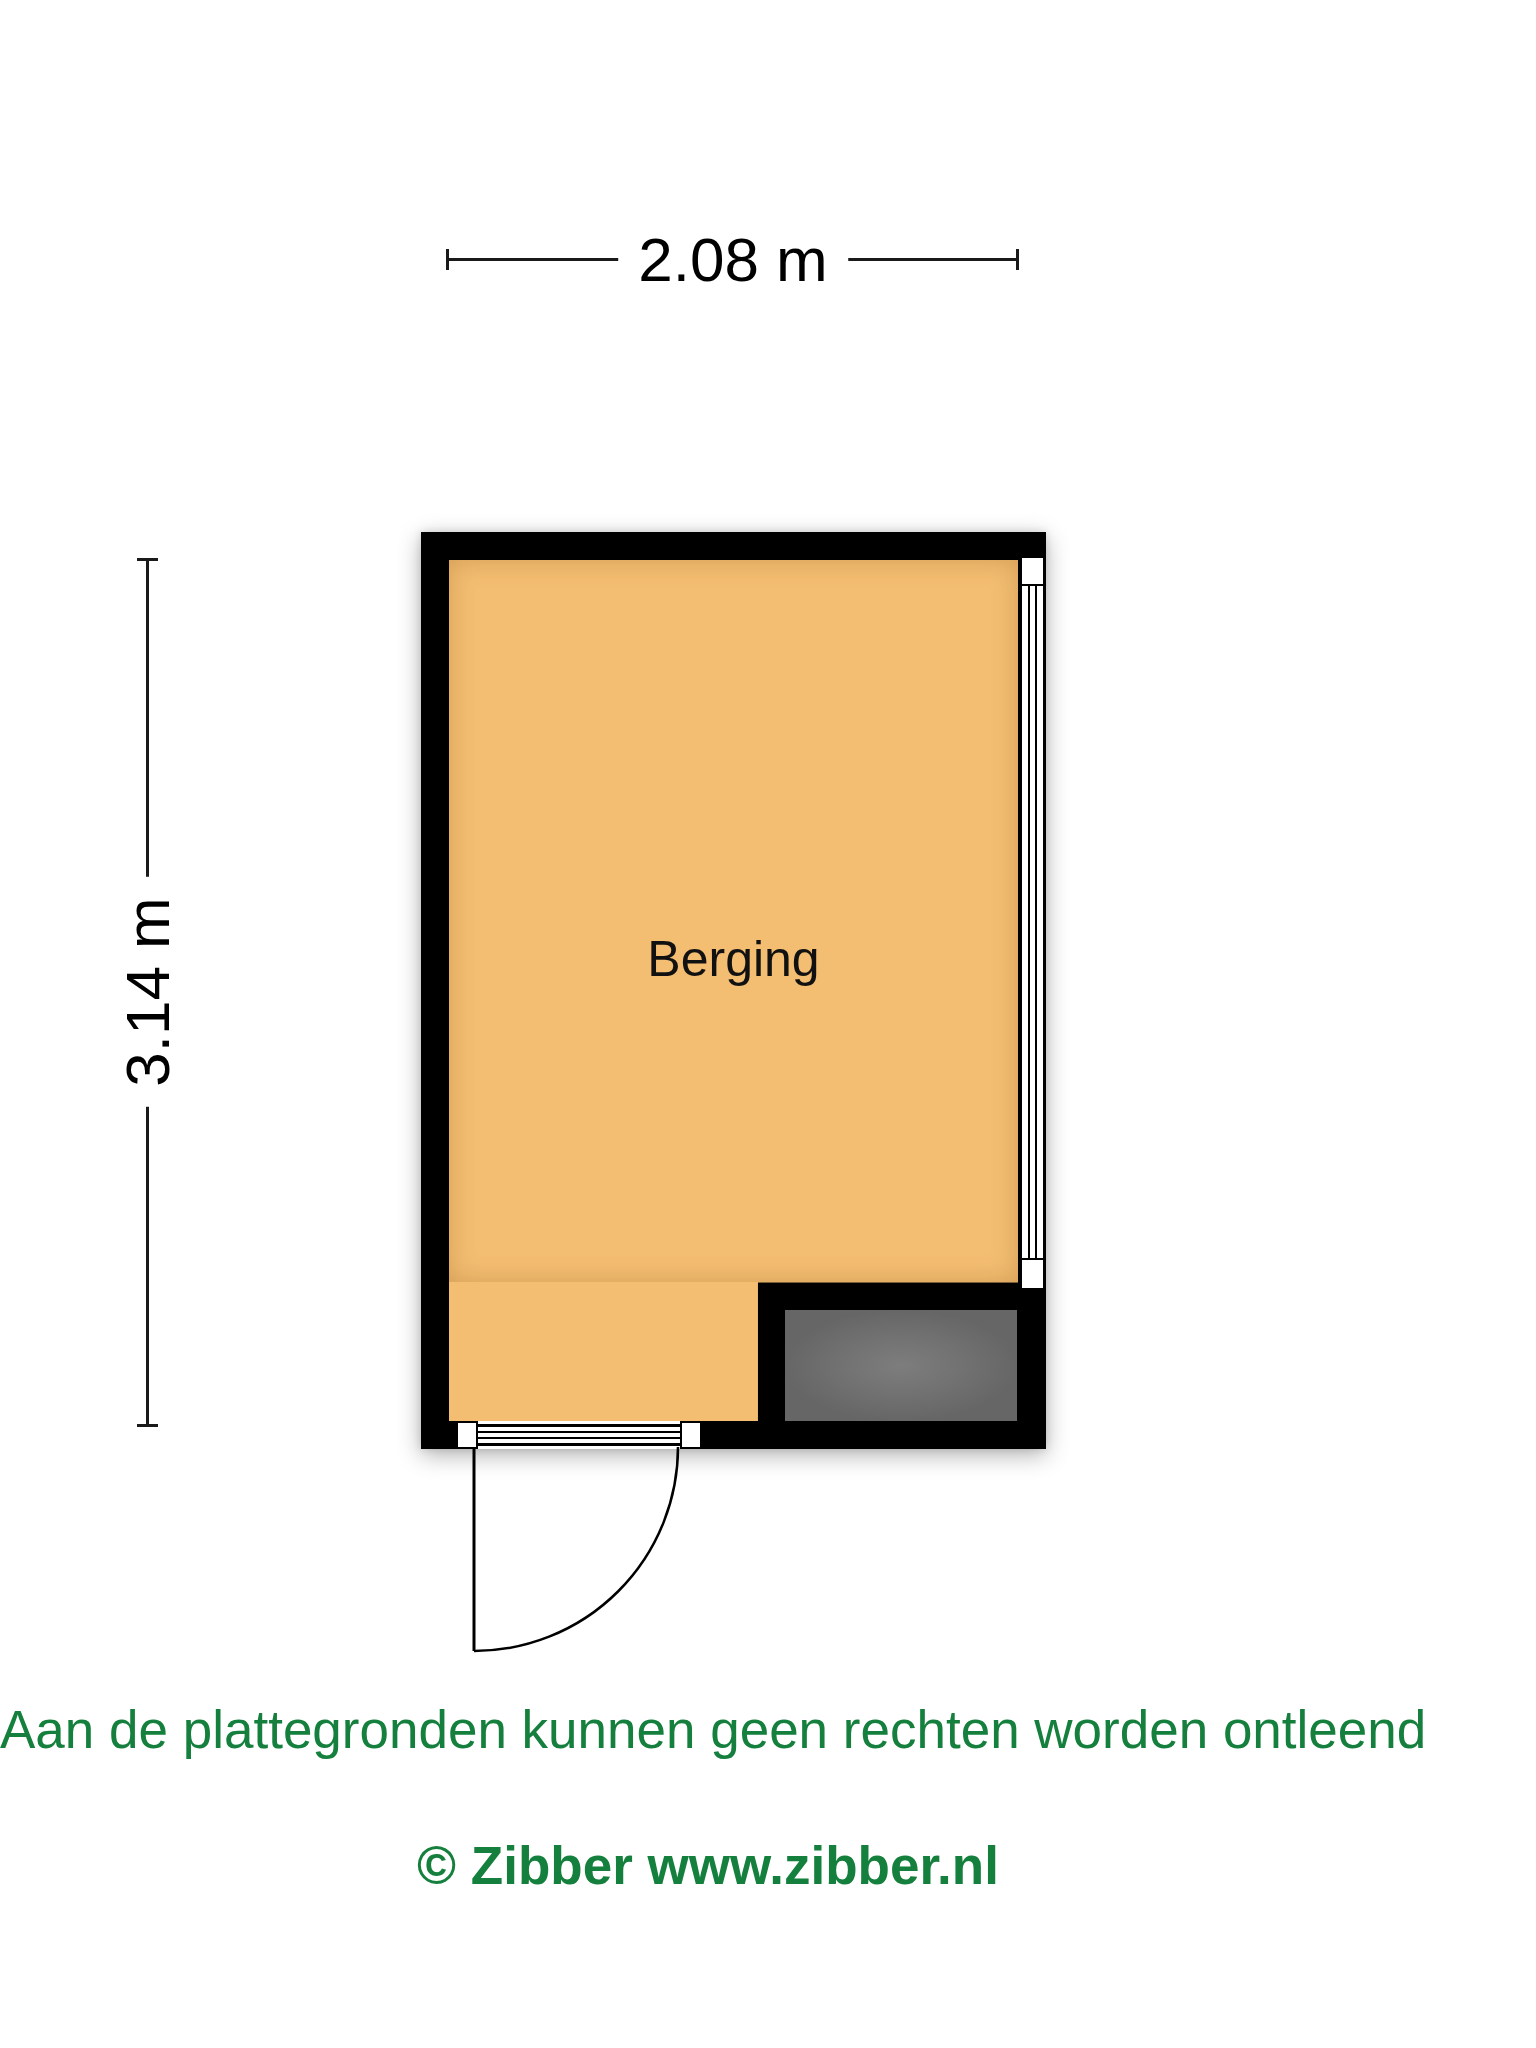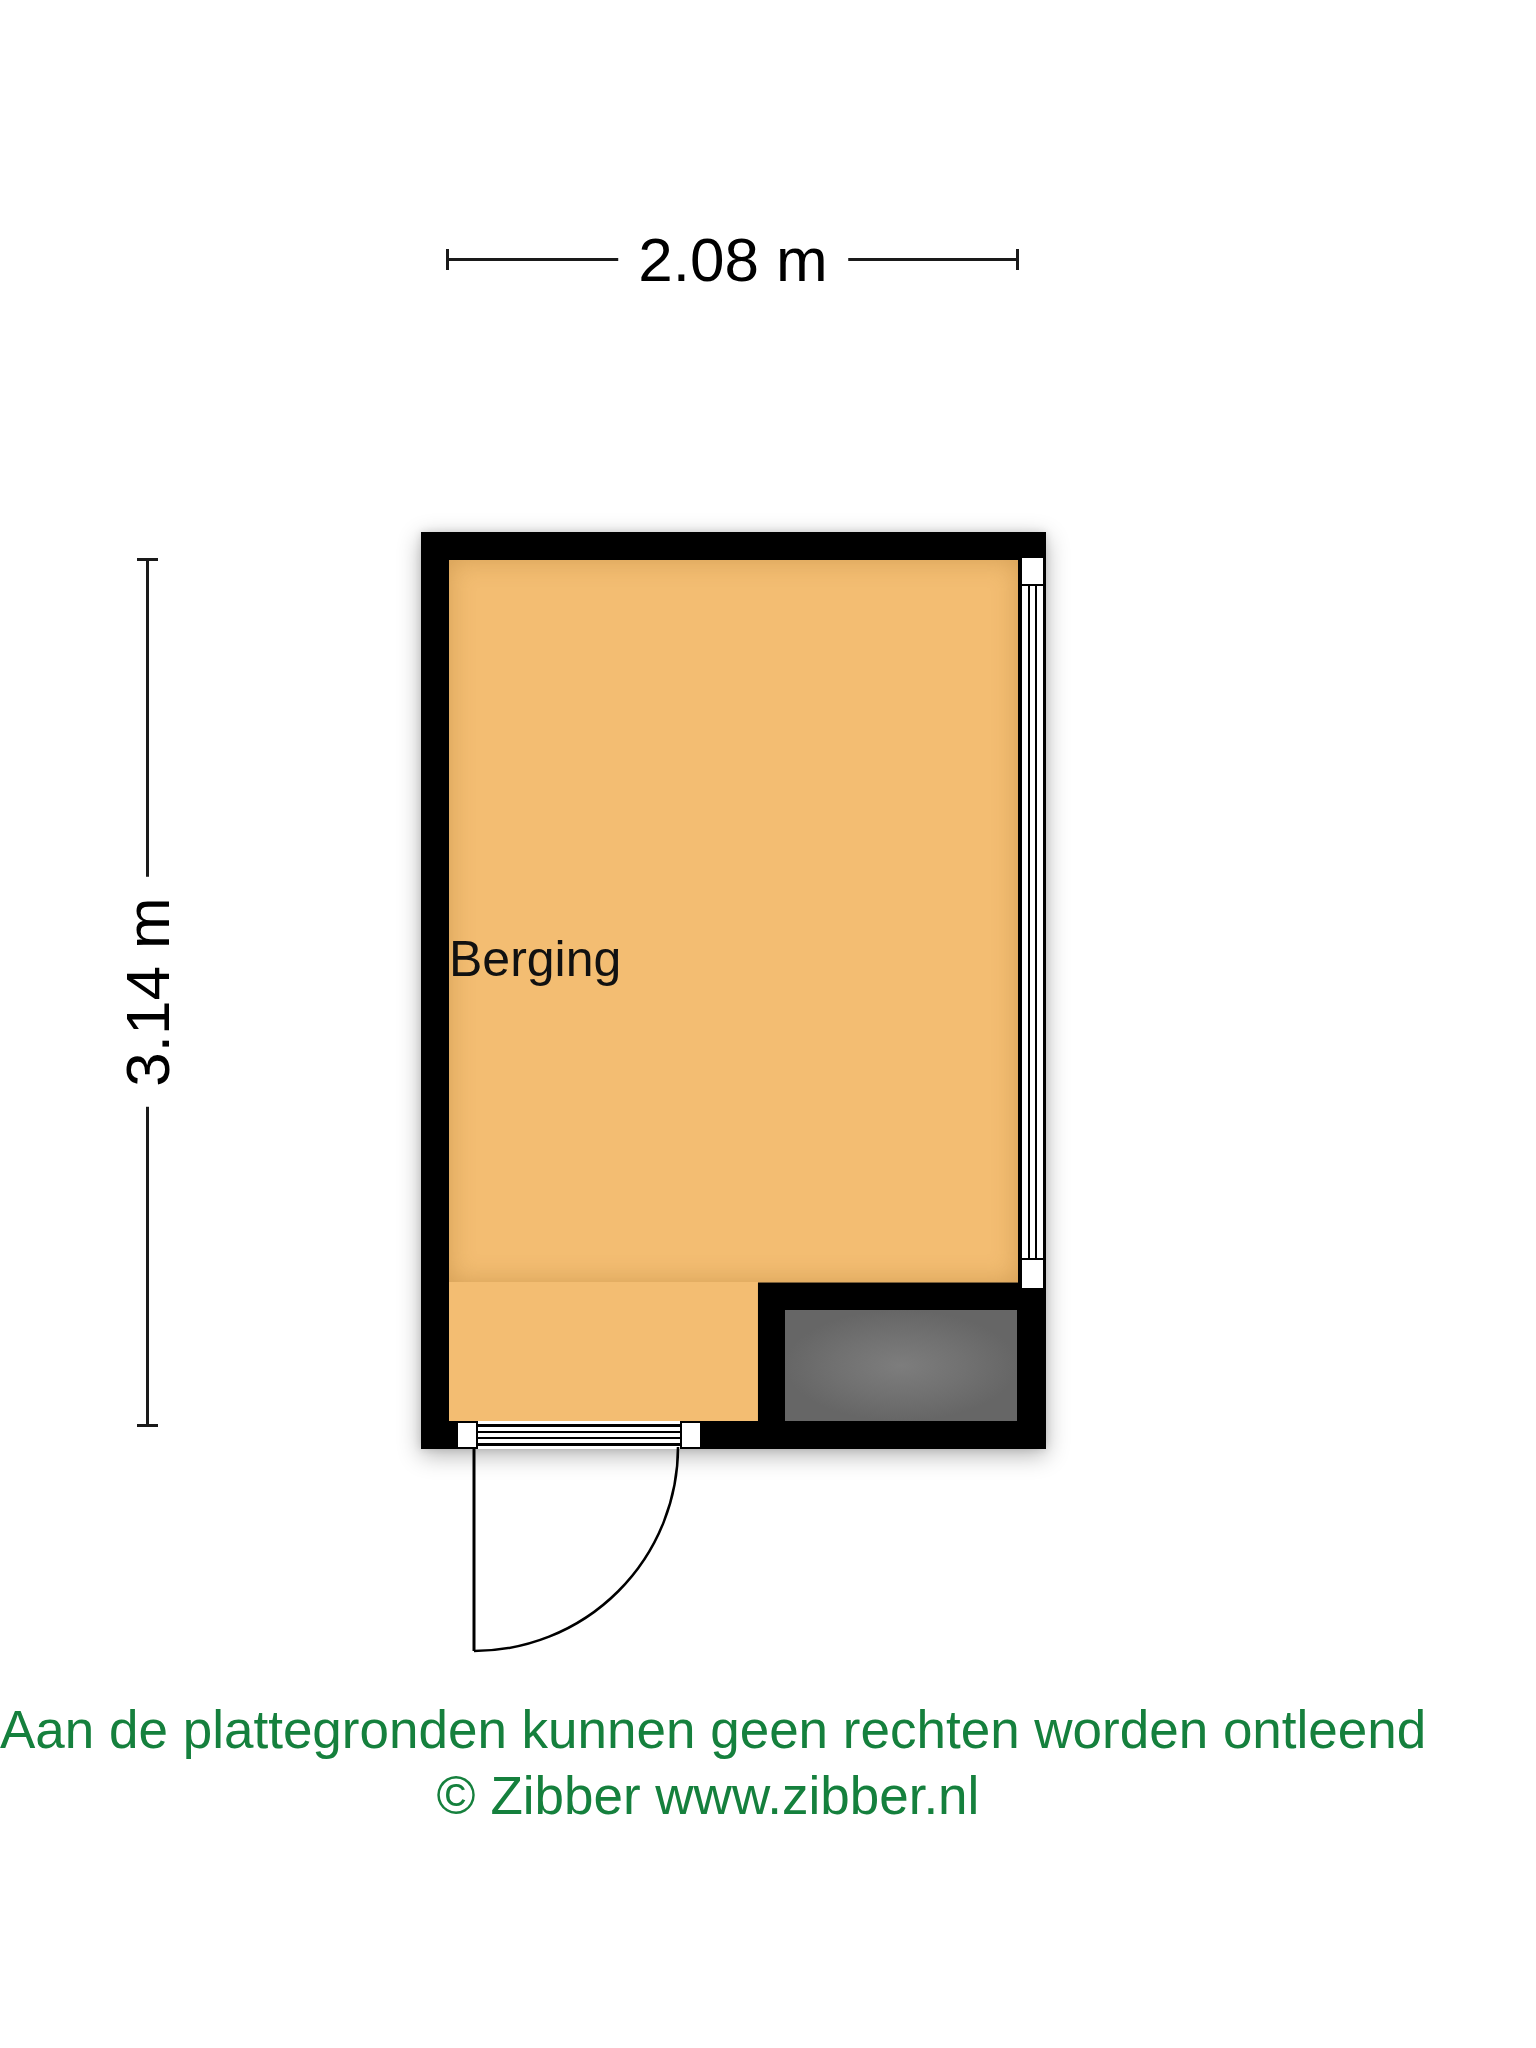--- a/index.html
+++ b/index.html
@@ -64,21 +64,21 @@
       clip-path: polygon(0 0, 100% 0, 100% 83.9%, 54.3% 83.9%, 54.3% 100%, 0 100%);
     }
     .floor-vignette {
       position: absolute; left: 449px; top: 560px;
       width: 569px; height: 722px;
       box-shadow: inset 0 0 26px rgba(140, 90, 20, 0.30);
       pointer-events: none;
     }
     .room-label {
       position: absolute; left: 449px; top: 932px; width: 569px;
-      font-size: 50px; line-height: 1.1;
+      text-align: center; font-size: 50px; line-height: 1.1;
       color: #111;
     }
 
     
     .shaft {
       position: absolute; left: 785px; top: 1310px;
       width: 232px; height: 111px;
       background: radial-gradient(closest-side, #7d7d7d 0%, #717171 55%, #666666 100%);
     }
 
@@ -127,21 +127,21 @@
       width: 240px; height: 215px; overflow: visible;
     }
 
     
     .footer-line {
       position: absolute; left: 0; width: 1416px;
       text-align: center; font-size: 53px; line-height: 1.15;
       color: #15803d; white-space: nowrap;
     }
     .footer-line.one { top: 1700px; }
-    .footer-line.two { top: 1766px; }
+    .footer-line.two { top: 1836px; font-weight: bold; }
   </style>
 </head>
 <body>
 
 <div class="canvas">
 
   <div>
     <div class="dim-line-h"></div>
     <div class="tick-v left"></div>
     <div class="tick-v right"></div>

